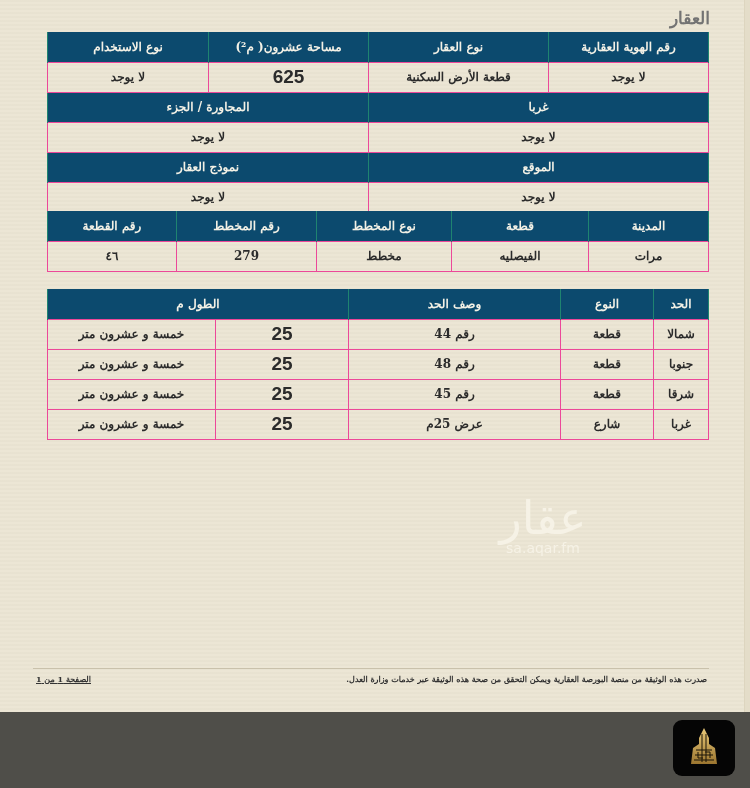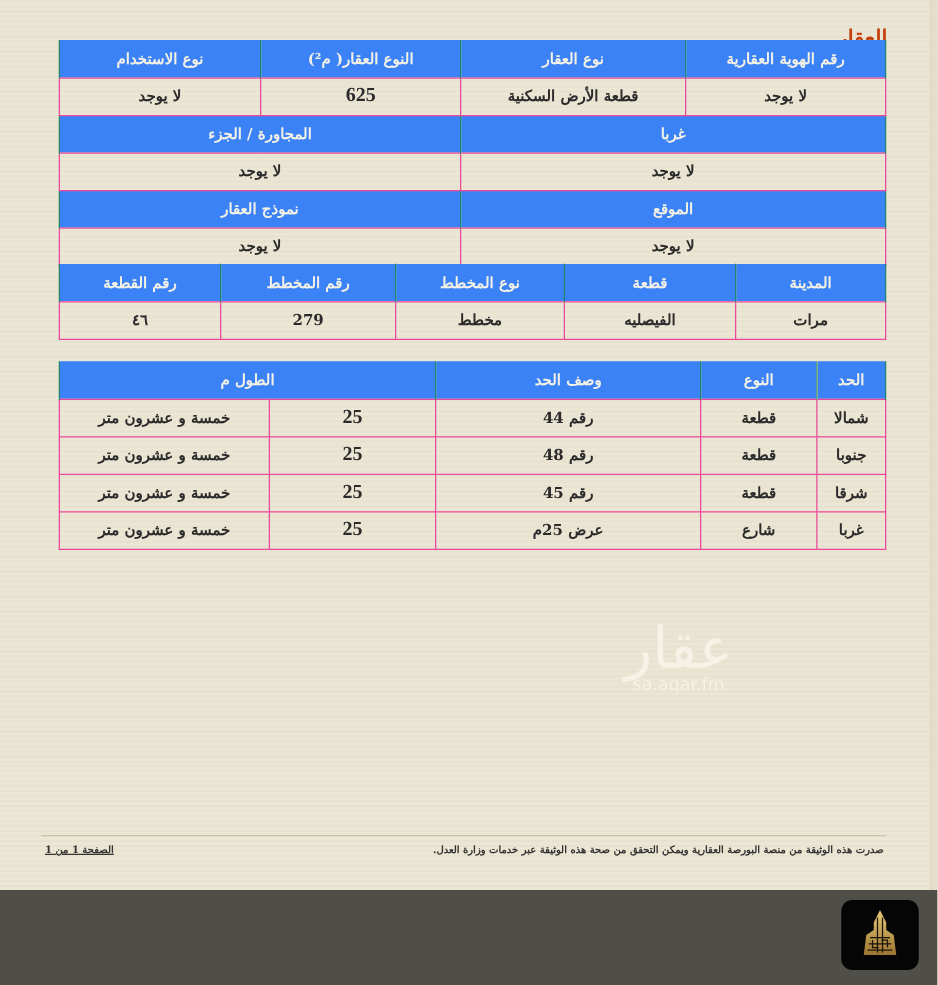--- a/index.html
+++ b/index.html
@@ -14,44 +14,44 @@
     position: absolute; left: 0; top: 0; width: 750px; height: 712px;
     background:
       repeating-linear-gradient(0deg, rgba(255,255,255,0.05) 0 2px, rgba(0,0,0,0.012) 2px 4px),
       #ebe5d3;
   }
   .page-edge {
     position: absolute; right: 0; top: 0; width: 6px; height: 712px;
     background: #e4ddc9; border-left: 1px solid #ddd5bf;
   }
   .doc-title {
-    position: absolute; right: 40px; top: 20px;
-    font-size: 17px; font-weight: bold; color: #c2410c; direction: rtl;
+    position: absolute; right: 40px; top: 8px;
+    font-size: 17px; font-weight: bold; color: #737373; direction: rtl;
   }
   table.grid {
     position: absolute; border-collapse: collapse; direction: rtl;
     table-layout: fixed;
   }
   table.grid th, table.grid td {
     text-align: center; vertical-align: middle; height: 30px;
     font-size: 12px; white-space: nowrap; overflow: hidden;
   }
   table.grid th {
-    background: #3b82f6; color: #f3f1e6; font-weight: bold;
+    background: #0c4a6e; color: #f3f1e6; font-weight: bold;
     border-left: 1px solid #1f8470; border-right: 1px solid #1f8470;
   }
   table.grid td {
     color: #2b2b2b; font-weight: bold;
     border: 1px solid #ec4899;
   }
   .t1 { left: 47px; top: 32px; width: 661px; }
   .t3 { left: 47px; top: 211px; width: 661px; }
   .tb { left: 47px; top: 289px; width: 661px; }
   .tb td { height: 30px; }
-  .tb td.len-num, .t1 td.num { font-family: Liberation Serif, serif; font-size: 16px; }
+  .tb td.len-num, .t1 td.num { font-family: Liberation Sans, sans-serif; font-size: 19px; }
   .watermark {
     position: absolute; left: 478px; top: 492px; width: 130px; height: 75px;
     color: #f6f2e6; text-align: center; pointer-events: none;
   }
   .watermark .wm-ar { font-size: 46px; line-height: 52px; font-family: "DejaVu Sans", sans-serif; letter-spacing: 2px; }
   .watermark .wm-url { font-size: 14px; font-family: "DejaVu Sans", sans-serif; margin-top: -4px; }
   .footer-line {
     position: absolute; left: 33px; top: 668px; width: 676px; height: 1px;
     background: #c9c1ab;
   }
@@ -85,21 +85,21 @@
   <colgroup>
     <col style="width:160px">
       <col style="width:180px">
       <col style="width:160px">
       <col style="width:161px">
   </colgroup>
   <tbody>
       <tr>
     <th>رقم الهوية العقارية</th>
     <th>نوع العقار</th>
-    <th>النوع العقار( م²)</th>
+    <th>مساحة عشرون( م²)</th>
     <th>نوع الاستخدام</th>
   </tr>
   <tr>
     <td>لا يوجد</td>
     <td>قطعة الأرض السكنية</td>
     <td class="num">625</td>
     <td>لا يوجد</td>
   </tr>
   <tr>
     <th colspan="2">غربا</th>

